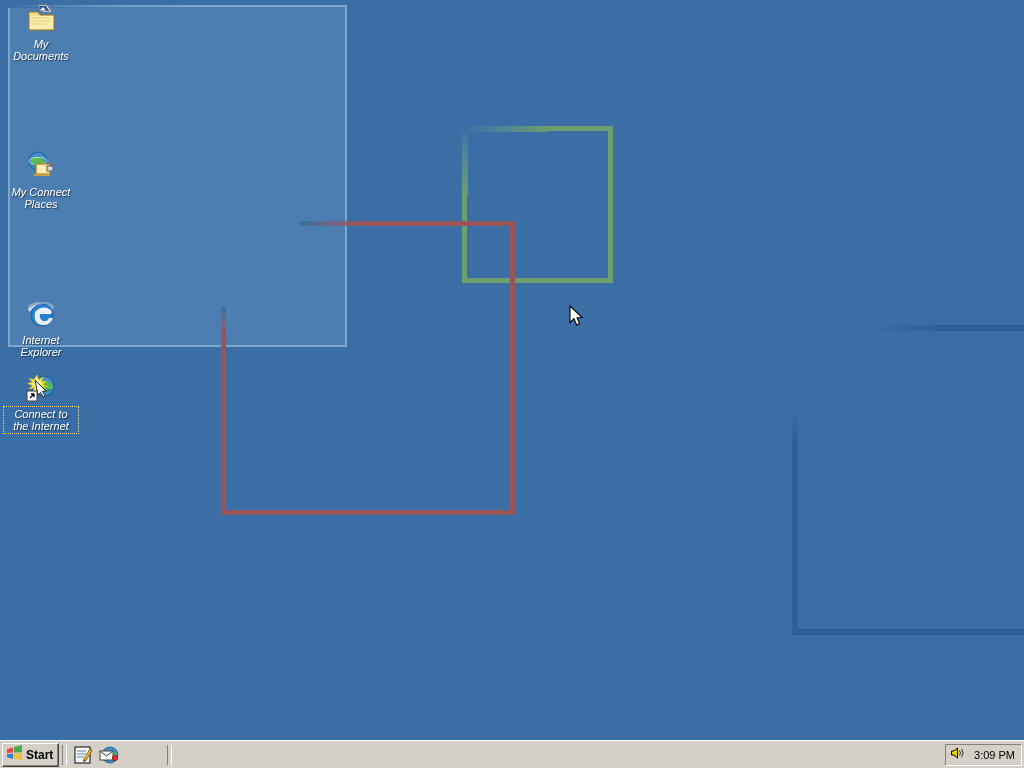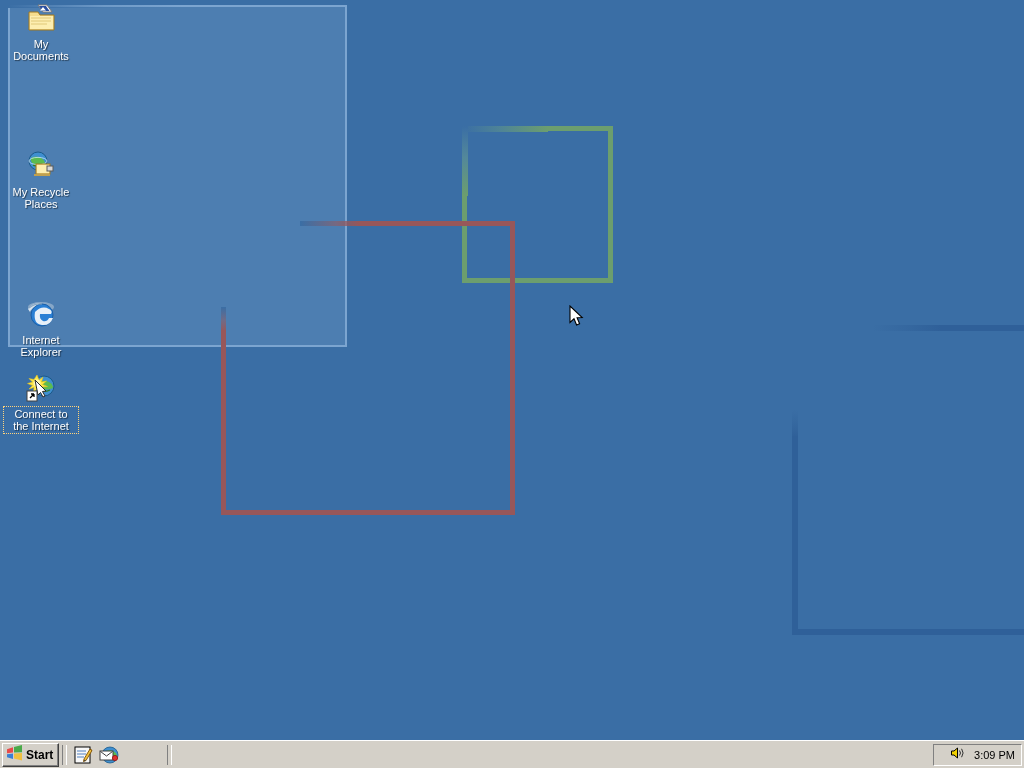--- a/index.html
+++ b/index.html
@@ -120,20 +120,21 @@
   .icon .label {
     display: inline-block;
     color: #ffffff;
     font-size: 11px;
     line-height: 12px;
     font-family: "Liberation Sans", sans-serif;
     text-shadow: 1px 1px 1px rgba(0,0,0,0.55);
     padding: 1px 2px;
     max-width: 72px;
     word-wrap: break-word;
+    font-style: italic;
   }
   .icon.focused .label {
     outline: 1px dotted #ffd37a;
     outline-offset: 0px;
     background: rgba(58,110,165,0.35);
   }
 
   
   #taskbar {
     position: absolute;
@@ -186,21 +187,21 @@
     cursor: default;
   }
 
   #tray {
     position: absolute;
     right: 2px;
     top: 3px;
     height: 22px;
     display: flex;
     align-items: center;
-    padding: 0 6px 0 16px;
+    padding: 0 6px 0 4px;
     border-top: 1px solid #808080;
     border-left: 1px solid #808080;
     border-right: 1px solid #ffffff;
     border-bottom: 1px solid #ffffff;
     box-sizing: border-box;
   }
   #tray .clock {
     font-family: "Liberation Sans", sans-serif;
     font-size: 11px;
     color: #000000;
@@ -262,21 +263,21 @@
         <circle cx="13" cy="11" r="9" fill="#3f8fd0" stroke="#1c5a8a" stroke-width="1"></circle>
         <path d="M6 8 q5 -3 10 0 q4 2 4 6 q-6 3 -11 0 q-4 -2 -3 -6 Z" fill="#5bbb4f"></path>
         <path d="M8 15 q5 2 10 0" fill="none" stroke="#2d7a2a" stroke-width="1.4"></path>
         <ellipse cx="13" cy="11" rx="9" ry="3.6" fill="none" stroke="#c8e4f5" stroke-width="0.8"></ellipse>
         <rect x="11" y="14" width="14" height="10" fill="#f5dd8e" stroke="#a07820" stroke-width="1"></rect>
         <rect x="12" y="15" width="12" height="8" fill="#fdeeb0"></rect>
         <rect x="22" y="16" width="6" height="5" fill="#d8d8d8" stroke="#5a5a5a" stroke-width="1"></rect>
         <rect x="9" y="24" width="16" height="2" fill="#c0a050"></rect>
       </svg>
     </span>
-    <span class="label">My Recycle Places</span>
+    <span class="label">My Connect Places</span>
   </div>
 
 
   <div class="icon" style="left:4px; top:298px;">
     <span class="glyph">
       <svg width="32" height="32" viewBox="0 0 32 32">
         <ellipse cx="16" cy="9" rx="13" ry="5" fill="#b8c8d8" opacity="0.55"></ellipse>
         <circle cx="17" cy="17" r="11" fill="#2a7fd4"></circle>
         <path d="M17 6 a11 11 0 0 1 11 11 a11 11 0 0 1 -11 11 a11 11 0 0 1 -11 -11 a11 11 0 0 1 11 -11 Z" fill="none" stroke="#1a5fa8" stroke-width="1"></path>
         <path d="M10 14 q7 -7 14 -3 q4 2 2 5 l-11 0 q-1 5 3 7 q4 1 6 -3 l4 0 q-3 8 -11 7 q-9 -1 -7 -13 Z" fill="#e8f0f8"></path>

